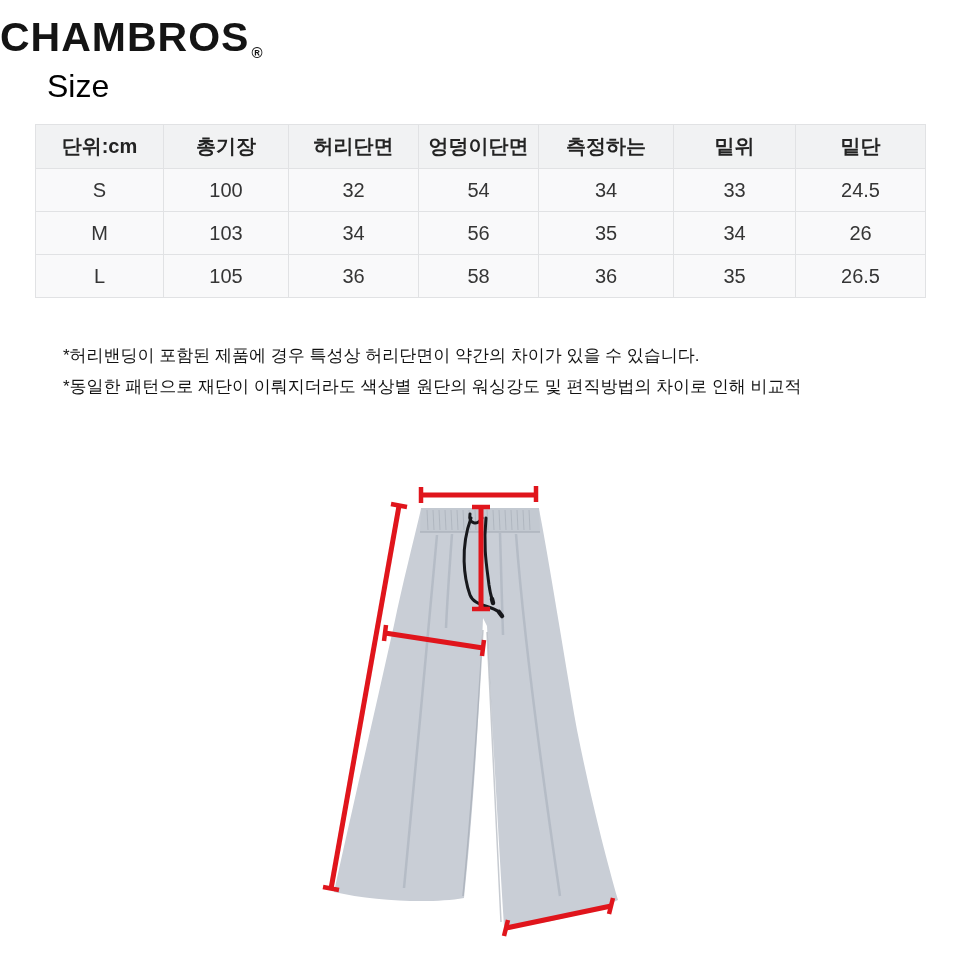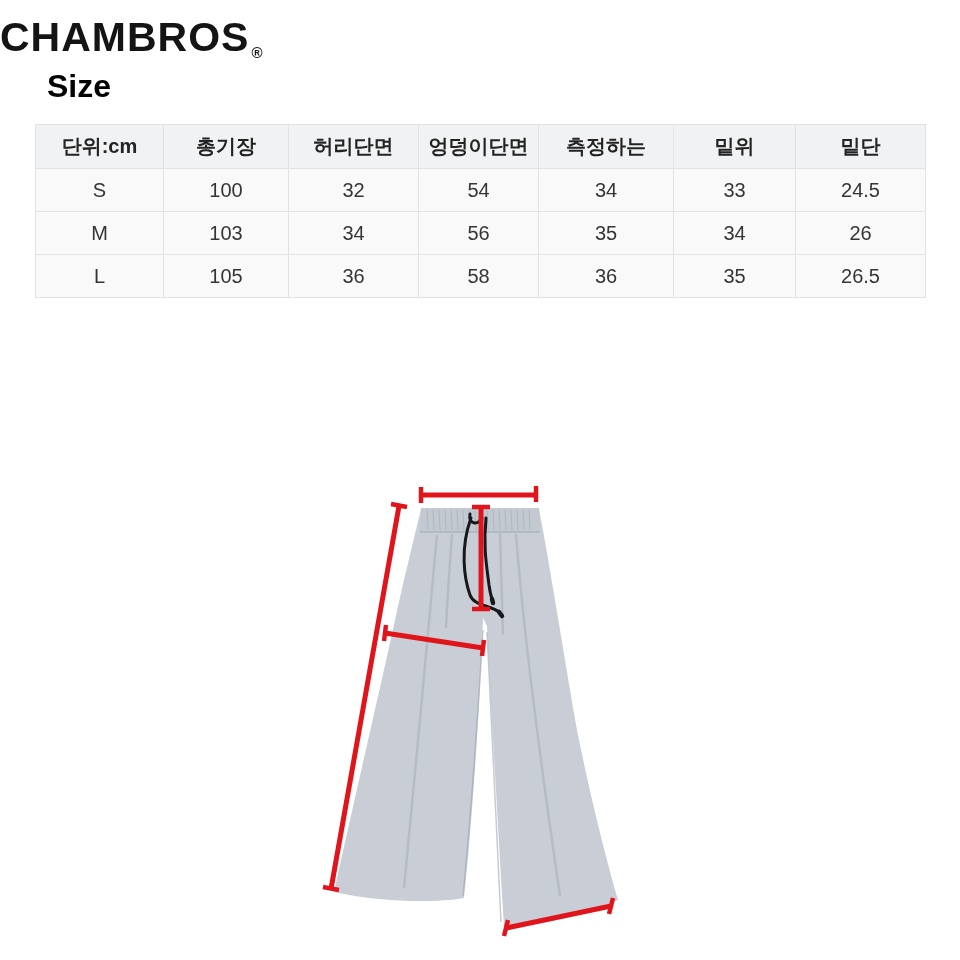--- a/index.html
+++ b/index.html
@@ -8,21 +8,21 @@
     background:#ffffff;
     font-family:"Liberation Sans","DejaVu Sans",sans-serif;
   }
   .logo{
     position:absolute;top:14px;left:0;width:100%;
     font-weight:800;font-size:41px;letter-spacing:1px;color:#141414;white-space:nowrap;
   }
   .logo .reg{font-size:15px;font-weight:700;position:relative;top:7px;margin-left:2px;letter-spacing:0;}
   .size-title{
     position:absolute;left:47px;top:68px;margin:0;
-    font-size:32px;font-weight:700;color:#000;
+    font-size:32px;font-weight:400;color:#000;
   }
   table.size-table{
     position:absolute;left:35px;top:124px;width:890px;
     border-collapse:collapse;table-layout:fixed;
   }
   table.size-table th,table.size-table td{
     border:1px solid var(--table_border);text-align:center;vertical-align:middle;
     padding:0;overflow:hidden;white-space:nowrap;
   }
   table.size-table thead th{
@@ -105,20 +105,22 @@
         <td>36</td>
         <td>58</td>
         <td>36</td>
         <td>35</td>
         <td>26.5</td>
       </tr>
     </tbody>
 </table>
 
 <div class="notes" id="notes">
+    <div class="note">*허리밴딩이 포함된 제품에 경우 특성상 허리단면이 약간의 차이가 있을 수 있습니다.</div>
+    <div class="note">*동일한 패턴으로 재단이 이뤄지더라도 색상별 원단의 워싱강도 및 편직방법의 차이로 인해 비교적</div>
   </div>
 
 <svg class="pants-svg" viewBox="280 478 400 480" xmlns="http://www.w3.org/2000/svg">
 
   <g>
     <path class="pants-fill" d="M421,509 L539,509
       C549,560 563,650 577,730
       C591,800 606,858 618,900
       C585,915 540,926 504,926
       C498,830 492,720 487,626

